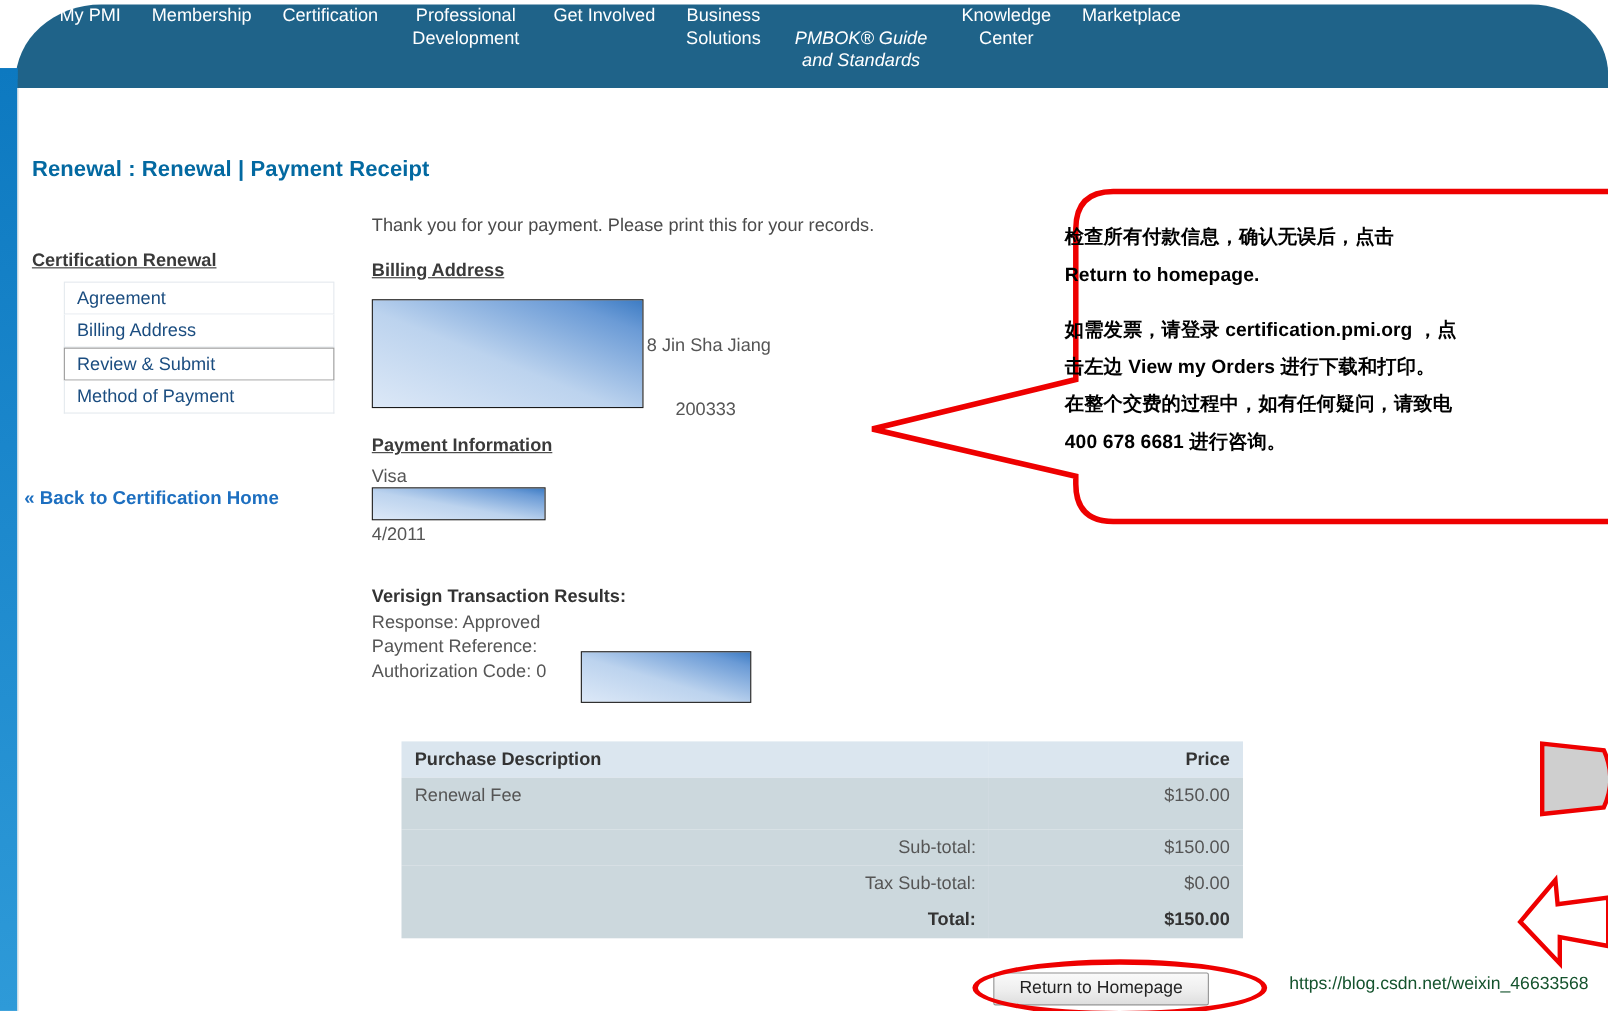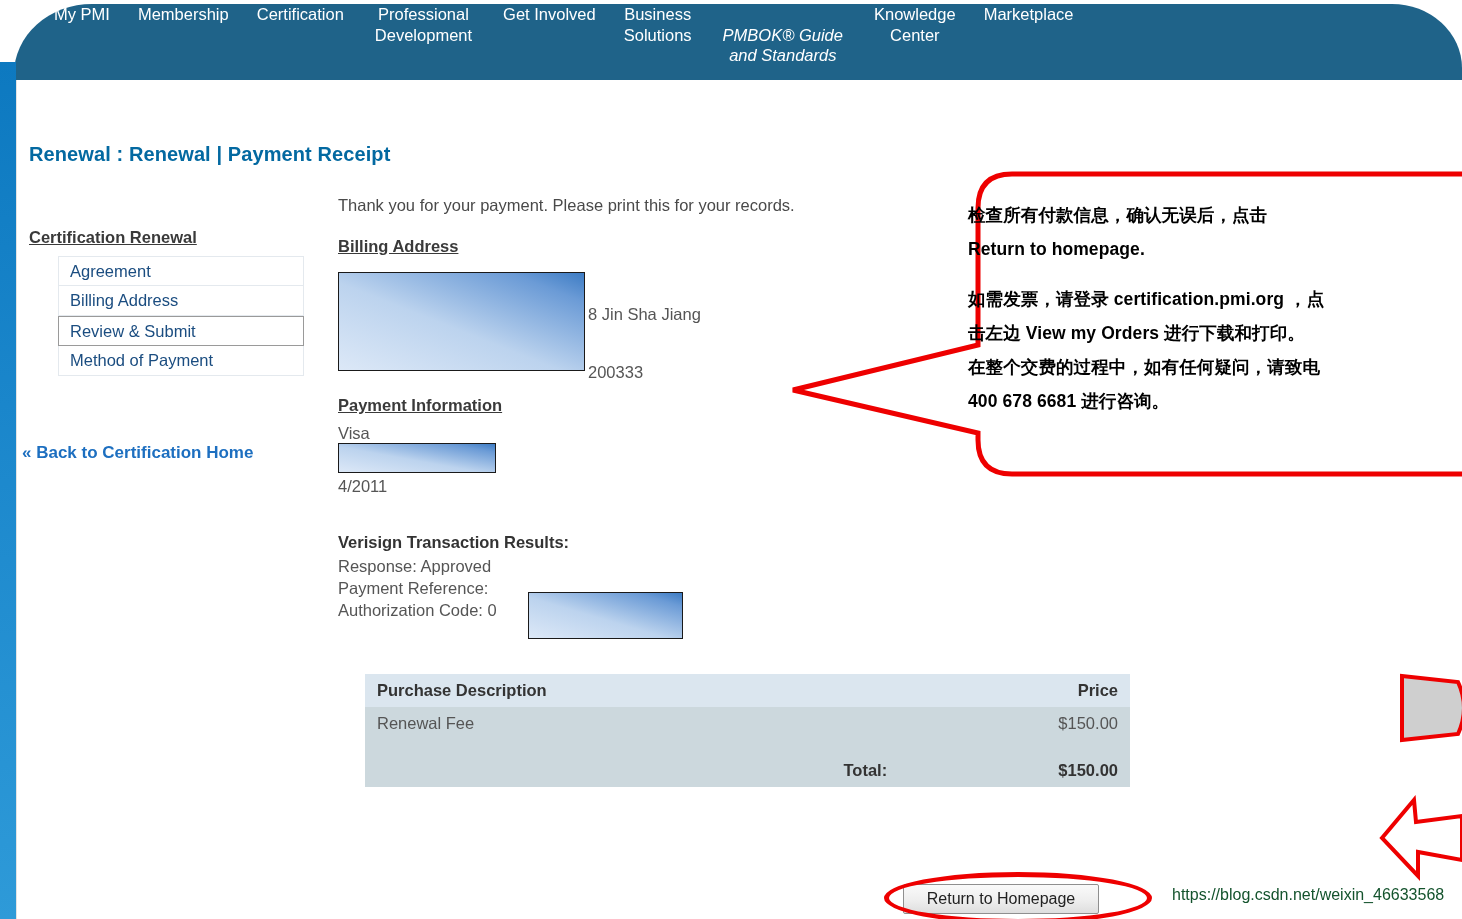--- a/index.html
+++ b/index.html
@@ -276,21 +276,21 @@
 </div>
 <div id="back-link">« Back to Certification Home</div>
 
 <div id="main">
   <div id="thank-you">Thank you for your payment. Please print this for your records.</div>
   <div class="sec-head" style="margin-top:22px;">Billing Address</div>
 </div>
 
 <div class="redact" id="redact-address"></div>
 <div class="abs-line" style="left:588px; top:305px;">8 Jin Sha Jiang</div>
-<div class="abs-line" style="left:588px; top:363px;">200333</div>
+<div class="abs-line" style="left:614px; top:363px;">200333</div>
 
 <div class="sec-head" style="position:absolute; left:338px; top:396px; margin-top:0;">Payment Information</div>
 <div class="abs-line" style="left:338px; top:424px;">Visa</div>
 <div class="redact" id="redact-card"></div>
 <div class="abs-line" style="left:338px; top:477px;">4/2011</div>
 
 <div id="verisign">
   <div class="vs-title">Verisign Transaction Results:</div>
   <div class="vs-line">Response: Approved</div>
   <div class="vs-line">Payment Reference:</div>
@@ -307,20 +307,28 @@
   </thead>
   <tbody>
     <tr>
       <td>Renewal Fee</td>
       <td class="right">$150.00</td>
     </tr>
     <tr class="spacer">
         <td></td>
         <td></td>
       </tr>
+    <tr>
+      <td class="right">Sub-total:</td>
+      <td class="right">$150.00</td>
+    </tr>
+    <tr>
+      <td class="right">Tax Sub-total:</td>
+      <td class="right">$0.00</td>
+    </tr>
     <tr>
       <td class="right bold">Total:</td>
       <td class="right bold">$150.00</td>
     </tr>
   </tbody>
 </table>
 
 <button id="home-btn">Return to Homepage</button>
 <div id="home-btn-ellipse"></div>
 

